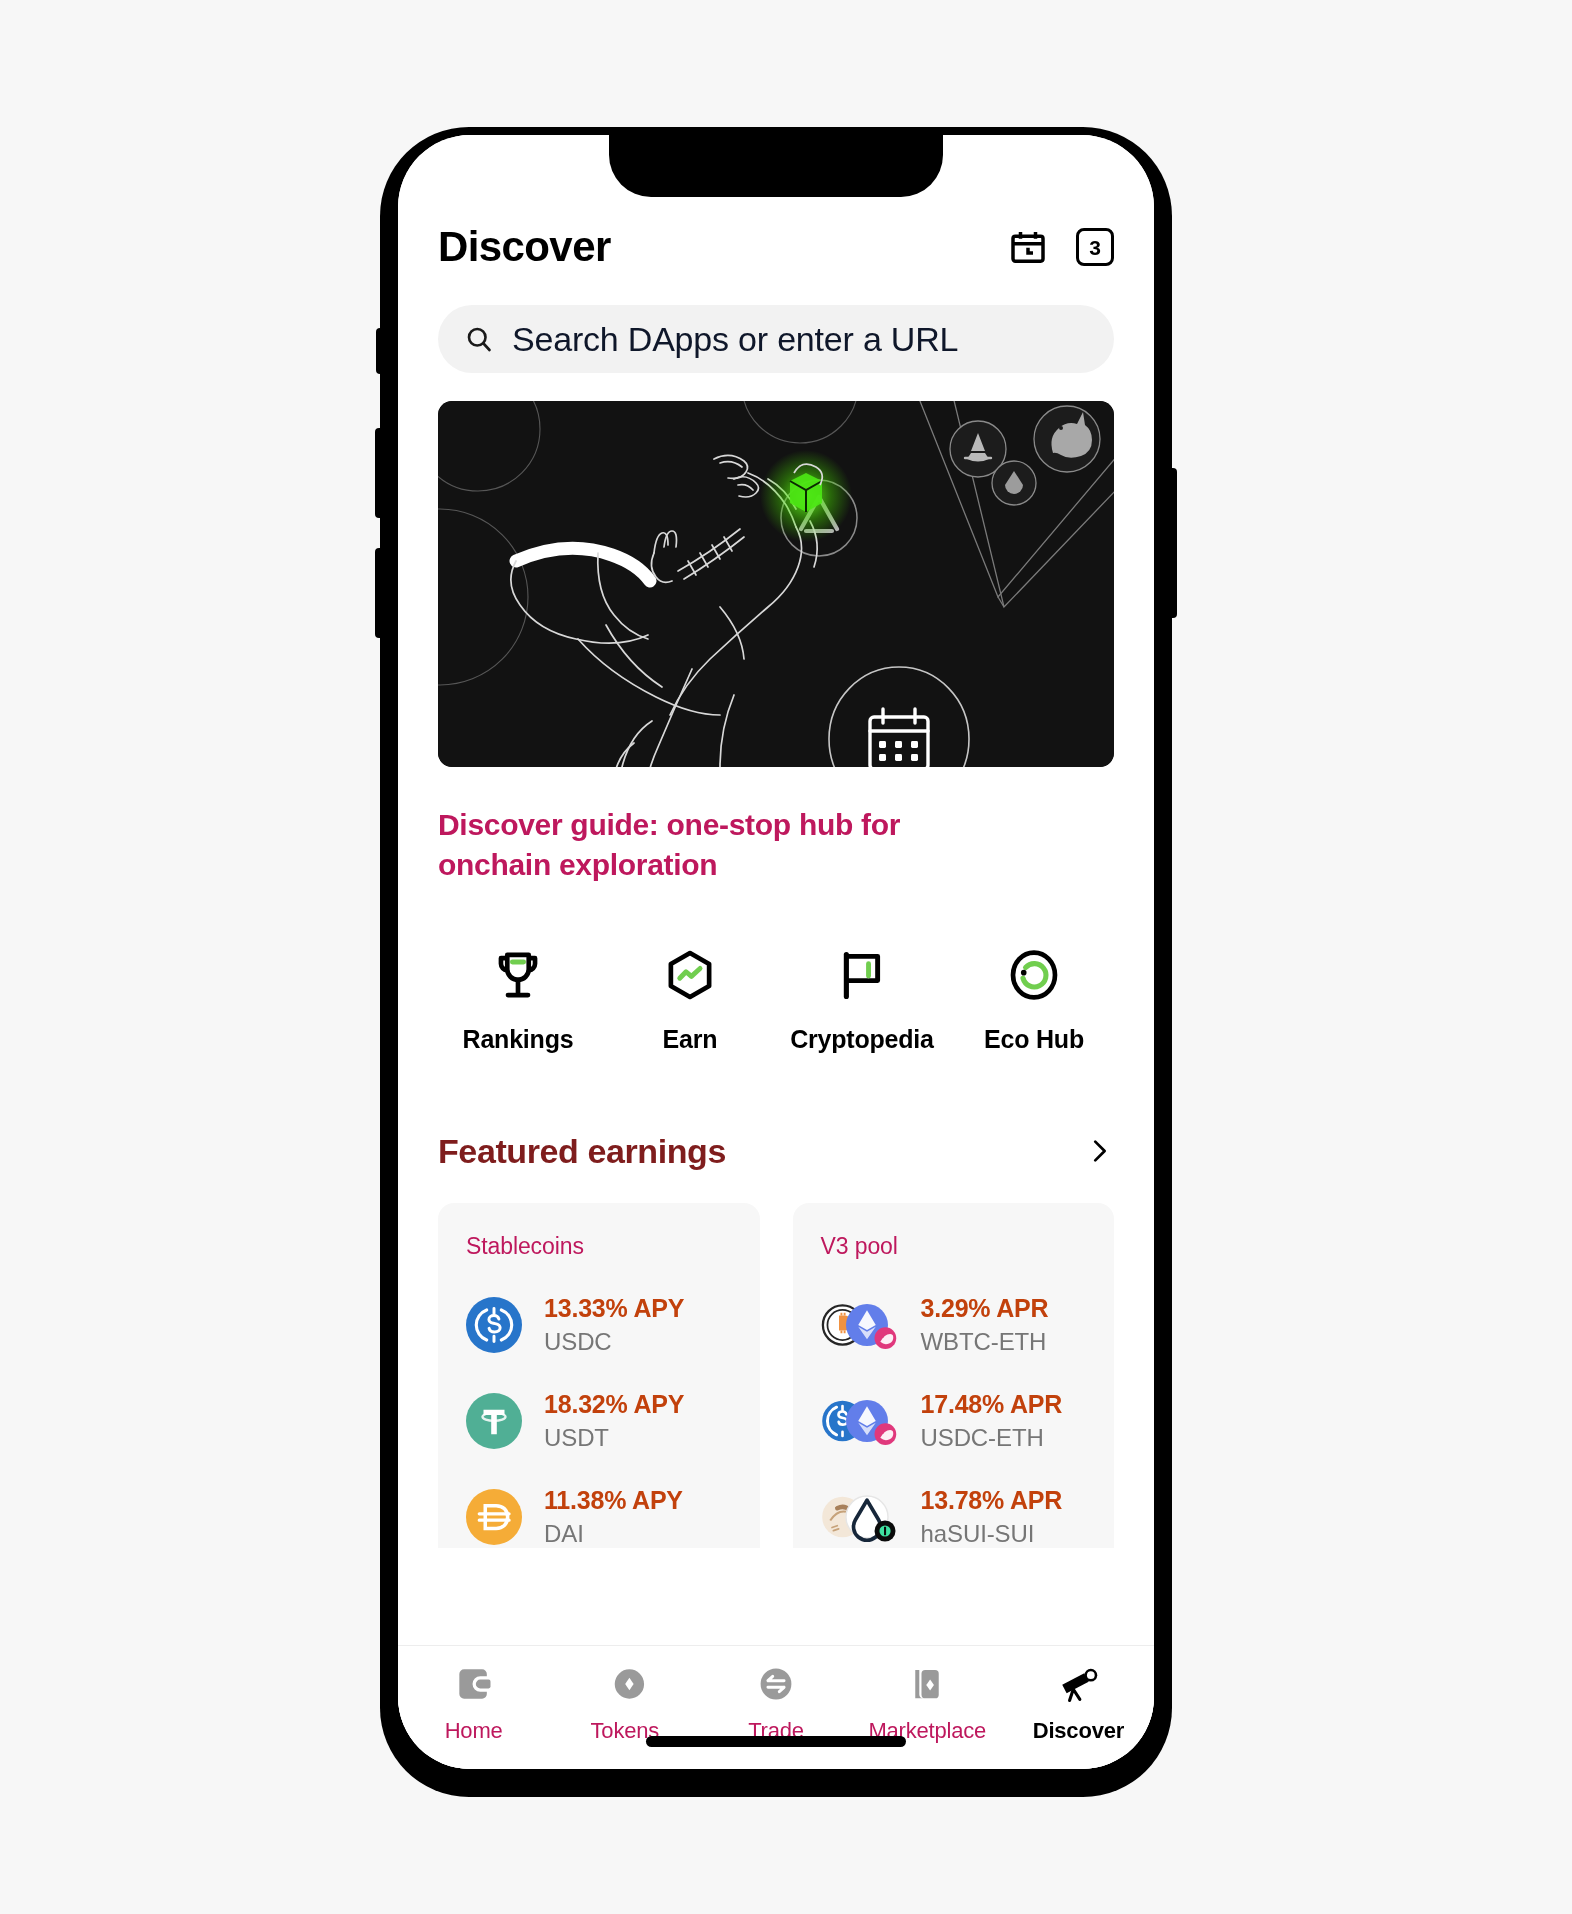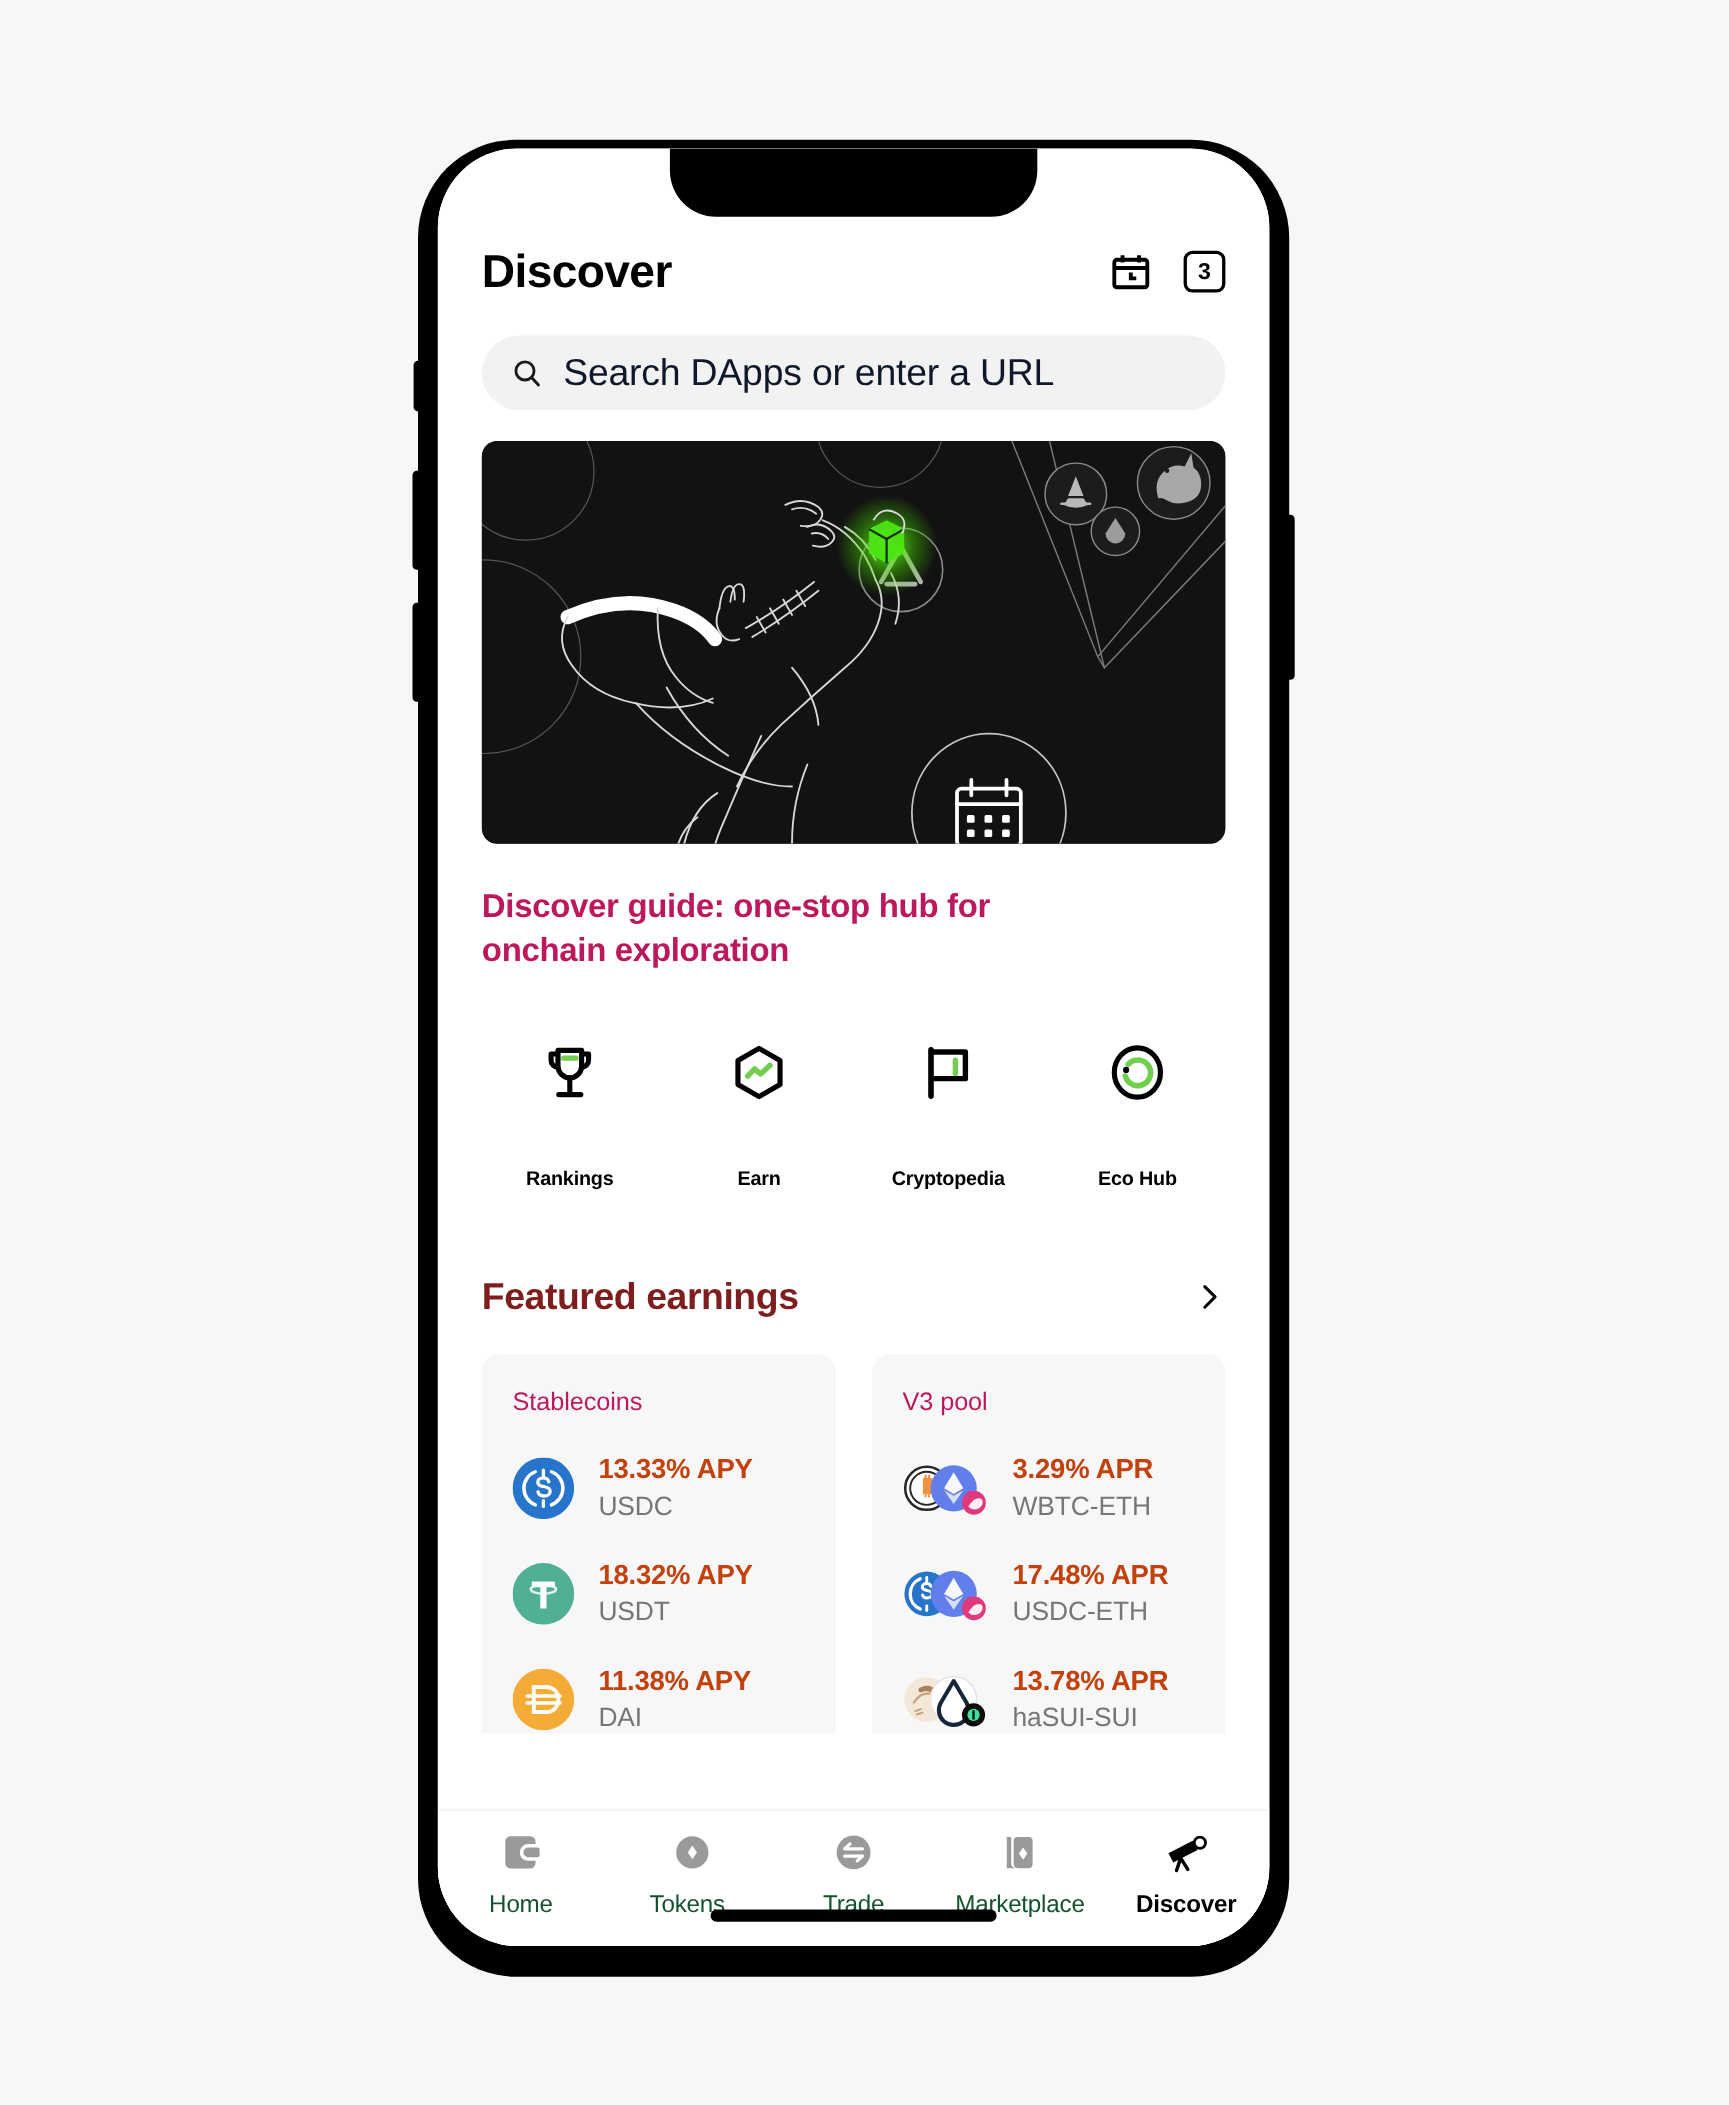--- a/index.html
+++ b/index.html
@@ -68,21 +68,21 @@
   .article-title {
     margin:38px 40px 0 40px; font-size:30px; font-weight:bold;
     line-height:1.33; letter-spacing:-0.3px; color:#be185d; max-width:570px;
   }
 
   .quicklinks {
     display:flex; margin:62px 34px 0 34px;
   }
   .ql { flex:1; display:flex; flex-direction:column; align-items:center; gap:22px; }
   .ql-icon { width:56px; height:56px; display:block; }
-  .ql-label { font-size:18px; font-weight:bold; color:#000; letter-spacing:-0.2px;margin-top:36px; }
+  .ql-label { font-size:25px; font-weight:bold; color:#000; letter-spacing:-0.2px; }
 
   .sec-head {
     display:flex; align-items:center; justify-content:space-between;
     margin:78px 40px 0 40px;
   }
   .sec-title { font-size:34px; font-weight:bold; letter-spacing:-0.4px; color:#7f1d1d; }
 
   .earn-row { display:flex; gap:33px; margin:32px 40px 0 40px; }
   .earn-card {
     flex:1; background:#F7F7F7; border-radius:16px 16px 0 0;
@@ -96,21 +96,21 @@
   .earn-rate { font-size:25px; font-weight:bold; color:#c2410c; letter-spacing:-0.2px; white-space:nowrap; }
   .earn-pair { font-size:24px; color:#767676; letter-spacing:-0.1px; white-space:nowrap; }
 
   
   .tabbar {
     height:124px; background:#fff; display:flex; align-items:flex-start;
     padding-top:16px; border-top:1px solid #EDEDED; flex:none;
   }
   .tab { flex:1; display:flex; flex-direction:column; align-items:center; gap:12px; }
   .tab-icon { width:44px; height:44px; display:block; }
-  .tab-label { font-size:22px; color:#14532d; letter-spacing:-0.2px; }
+  .tab-label { font-size:22px; color:#be185d; letter-spacing:-0.2px; }
   .tab.active .tab-label { color:#000; font-weight:bold; }
   .home-ind {
     position:absolute; bottom:22px; left:50%; transform:translateX(-50%);
     width:260px; height:11px; background:#000; border-radius:6px; z-index:70;
   }
 </style>
 </head>
 <body>
 
 <div id="stage">

